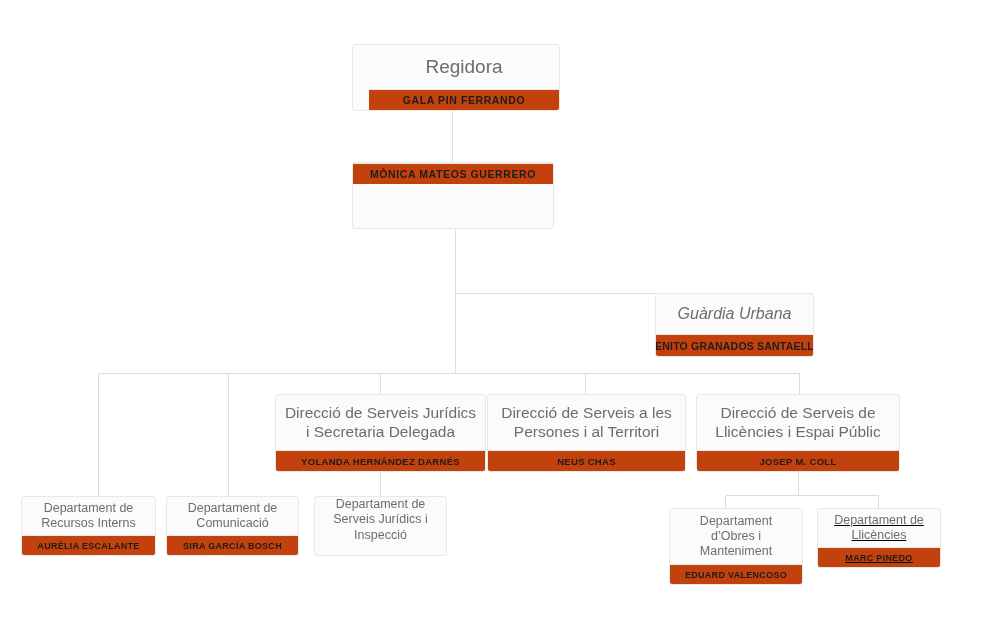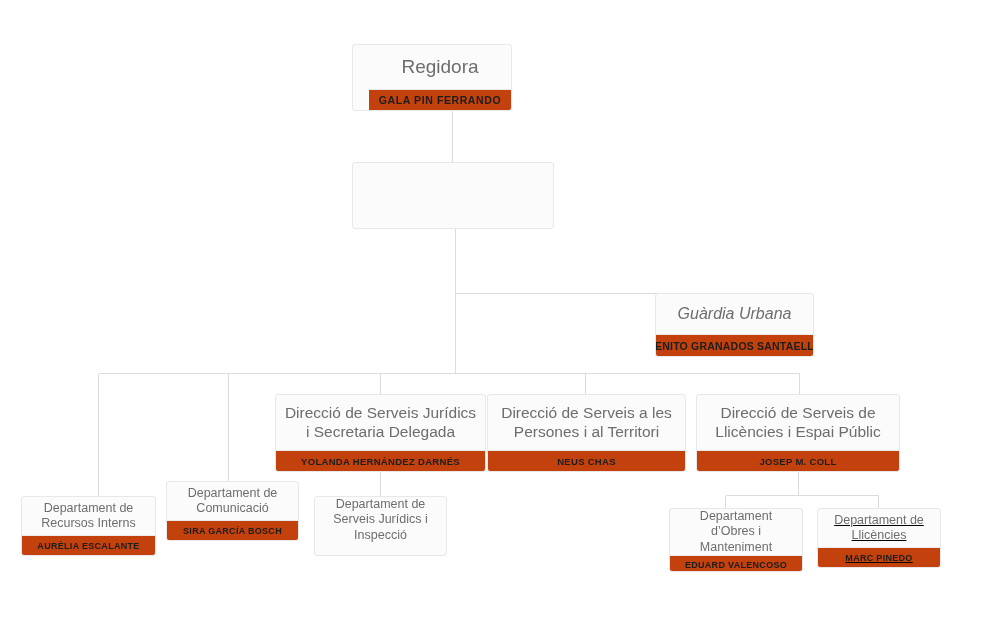--- a/index.html
+++ b/index.html
@@ -116,26 +116,27 @@
     <line x1="799.5" y1="373.5" x2="799.5" y2="394"></line>
 
     <line x1="380.5" y1="472" x2="380.5" y2="496"></line>
 
     <line x1="798.5" y1="472" x2="798.5" y2="495.5"></line>
     <line x1="725.5" y1="495.5" x2="878.5" y2="495.5"></line>
     <line x1="725.5" y1="495.5" x2="725.5" y2="508"></line>
     <line x1="878.5" y1="495.5" x2="878.5" y2="508"></line>
   </svg>
 
-  <div class="node tier-exec" style="left:352px; top:44px; width:160px; height:67px;padding-left:16px;">
+  <div class="node tier-exec" style="left:352px; top:44px; width:208px; height:67px;padding-left:16px;">
     <div class="node-title">Regidora</div>
     <div class="node-person">GALA PIN FERRANDO</div>
   </div>
 
   <div class="node tier-manage" style="left:352px; top:162px; width:202px; height:67px;">
+    <div class="node-person">MÒNICA MATEOS GUERRERO</div>
   </div>
 
   <div class="node tier-guard" style="left:655px; top:293px; width:159px; height:64px;">
     <div class="node-title">Guàrdia Urbana</div>
     <div class="node-person">BENITO GRANADOS SANTAELLA</div>
   </div>
 
   <div class="node tier-direction" style="left:275px; top:394px; width:211px; height:78px;">
     <div class="node-title">Direcció de Serveis Jurídics i Secretaria Delegada</div>
     <div class="node-person">YOLANDA HERNÁNDEZ DARNÉS</div>
@@ -149,31 +150,31 @@
   <div class="node tier-direction" style="left:696px; top:394px; width:204px; height:78px;">
     <div class="node-title">Direcció de Serveis de Llicències i Espai Públic</div>
     <div class="node-person">JOSEP M. COLL</div>
   </div>
 
   <div class="node tier-department" style="left:21px; top:496px; width:135px; height:60px;">
     <div class="node-title">Departament de Recursos Interns</div>
     <div class="node-person">AURÈLIA ESCALANTE</div>
   </div>
 
-  <div class="node tier-department" style="left:166px; top:481px; width:133px; height:60px;">
+  <div class="node tier-department" style="left:166px; top:496px; width:133px; height:60px;">
     <div class="node-title">Departament de Comunicació</div>
     <div class="node-person">SIRA GARCÍA BOSCH</div>
   </div>
 
   <div class="node tier-department" style="left:314px; top:496px; width:133px; height:60px;gap:12px;">
     <div class="node-title">Departament de Serveis Jurídics i Inspecció</div>
     <div class="node-person">NATI ROMAN</div>
   </div>
 
-  <div class="node tier-department" style="left:669px; top:508px; width:134px; height:64px;">
+  <div class="node tier-department" style="left:669px; top:508px; width:134px; height:77px;">
     <div class="node-title">Departament d’Obres i Manteniment</div>
     <div class="node-person">EDUARD VALENCOSO</div>
   </div>
 
   <div class="node tier-department" style="left:817px; top:508px; width:124px; height:60px;text-decoration:underline;">
     <div class="node-title">Departament de Llicències</div>
     <div class="node-person">MARC PINEDO</div>
   </div>
 
 </div>

